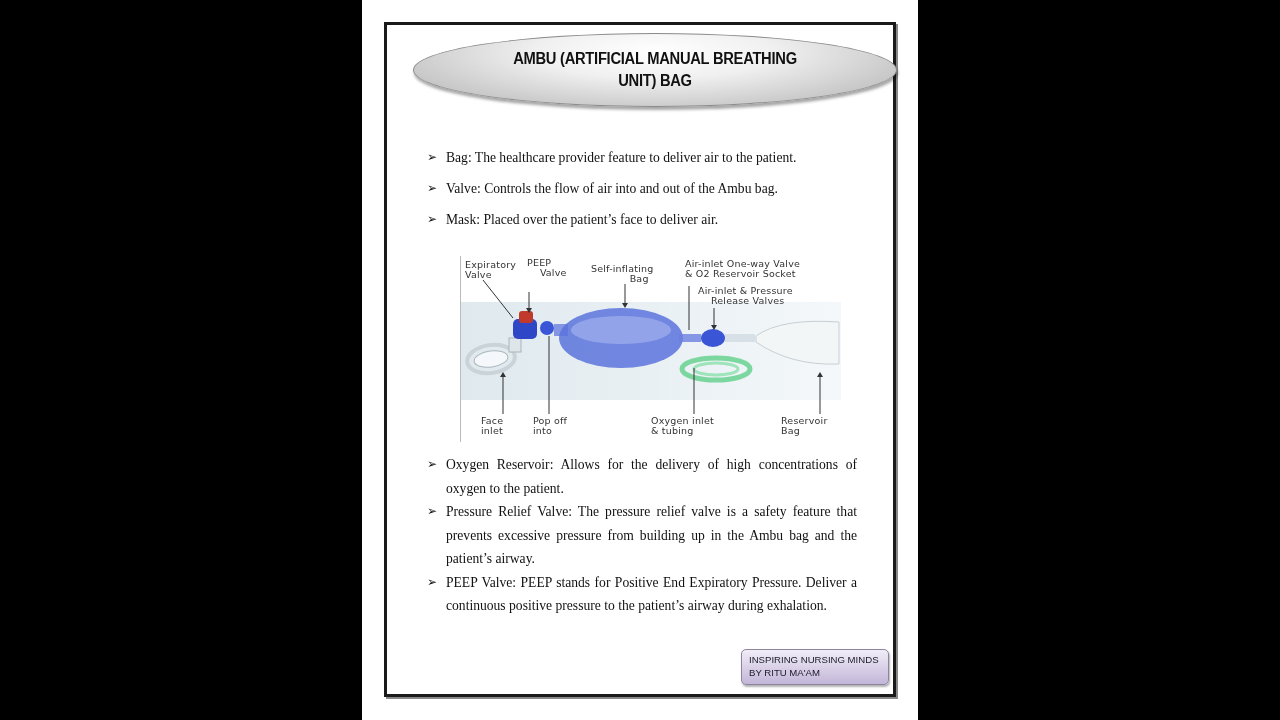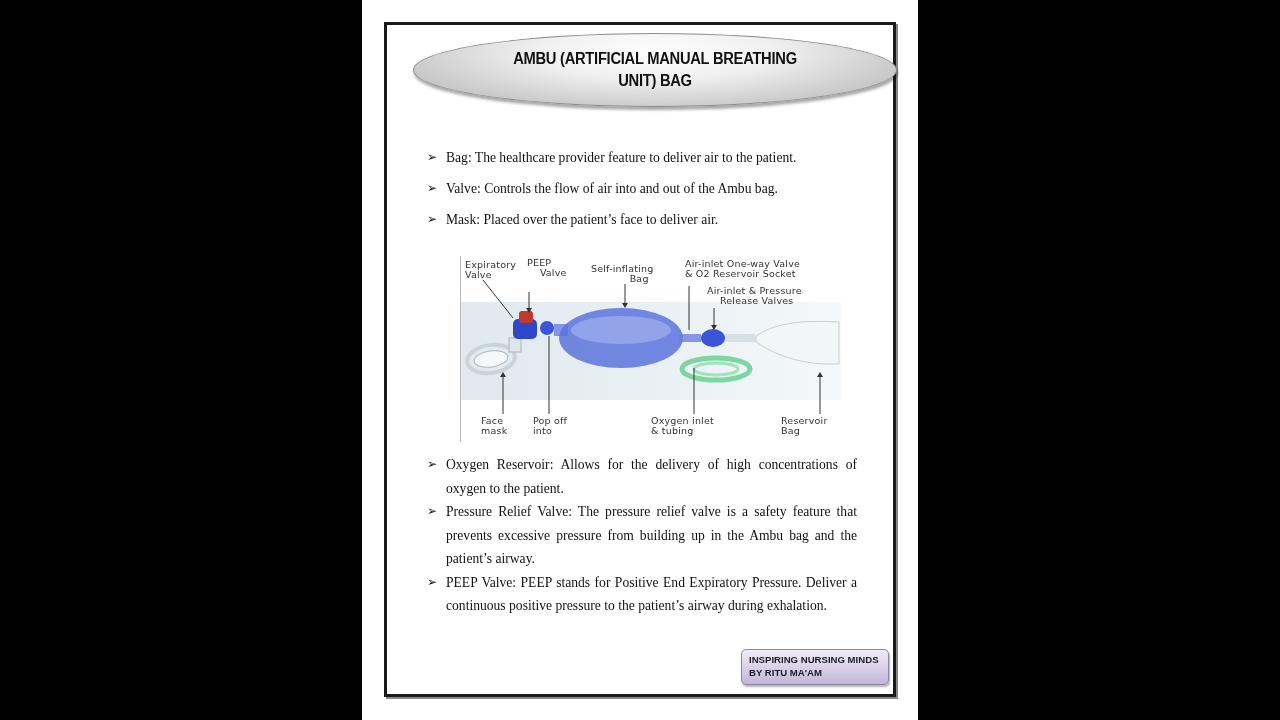--- a/index.html
+++ b/index.html
@@ -15,21 +15,21 @@
   .bul .arrow { position:absolute; left:0; top:0; font-size:12px; }
   .bul b { font-weight:normal; }
   .bullets-top .bul { height:31px; line-height:17px; }
   .diagram { position:absolute; left:73px; top:231px; width:380px; height:186px; background:#fff; border-left:1px solid #bbb; overflow:hidden;padding-left:19px; }
   .diagram .band { position:absolute; left:0; top:46px; width:380px; height:98px; background:linear-gradient(90deg,#dfe9ee 0%, #e9f0f4 50%, #f4f8fa 100%); }
   .lbl { position:absolute; font-family:"DejaVu Sans", sans-serif; font-size:9.5px; line-height:10px; color:#333; letter-spacing:0.2px; }
   .bullets-bot { position:absolute; left:40px; top:428px; width:430px; text-align:justify; }
   .bullets-bot .bul { line-height:23.5px; font-size:13.6px; }
   .footer-badge { position:absolute; left:354px; top:624px; width:148px; height:36px; border-radius:5px;
     background:linear-gradient(180deg,#f1edf7 0%, #d8cfe6 55%, #c3b6d8 100%); border:1px solid #8d84a0; box-shadow:1px 2px 2px rgba(0,0,0,0.3);
-    font-family:"Liberation Sans", sans-serif; font-weight:bold; font-size:9.6px; line-height:12.5px; color:#1a1a2a; padding:4px 0 0 7px; box-sizing:border-box; }
+    font-family:"Liberation Sans", sans-serif; font-weight:normal; font-size:9.6px; line-height:12.5px; color:#1a1a2a; padding:4px 0 0 7px; box-sizing:border-box; }
 </style>
 </head>
 <body>
 
 <div class="page">
   <div class="frame">
 
     <div class="title-oval">
       <div class="title-text">AMBU (ARTIFICIAL MANUAL BREATHING UNIT) BAG</div>
     </div>
@@ -89,24 +89,24 @@
           <polygon points="356,121 362,121 359,116" fill="#333"></polygon>
       </svg>
       <div class="lbl" style="left:4px;top:4px;white-space:pre">Expiratory
 Valve</div>
       <div class="lbl" style="left:66px;top:2px;white-space:pre">PEEP
     Valve</div>
       <div class="lbl" style="left:130px;top:8px;white-space:pre">Self-inflating
             Bag</div>
       <div class="lbl" style="left:224px;top:3px;white-space:pre">Air-inlet One-way Valve
 &amp; O2 Reservoir Socket</div>
-      <div class="lbl" style="left:246px;top:30px;white-space:pre">Air-inlet &amp; Pressure
+      <div class="lbl" style="left:237px;top:30px;white-space:pre">Air-inlet &amp; Pressure
     Release Valves</div>
       <div class="lbl" style="left:20px;top:160px;white-space:pre">Face
-mask</div>
+inlet</div>
       <div class="lbl" style="left:72px;top:160px;white-space:pre">Pop off
 into</div>
       <div class="lbl" style="left:190px;top:160px;white-space:pre">Oxygen inlet
 &amp; tubing</div>
       <div class="lbl" style="left:320px;top:160px;white-space:pre">Reservoir
 Bag</div>
     </div>
 
     <div class="bullets-bot">
       <div class="bul">

